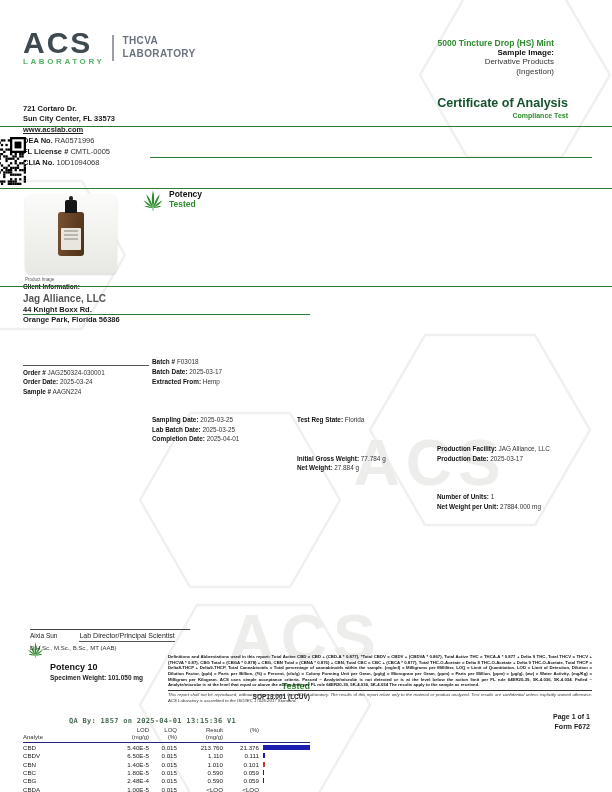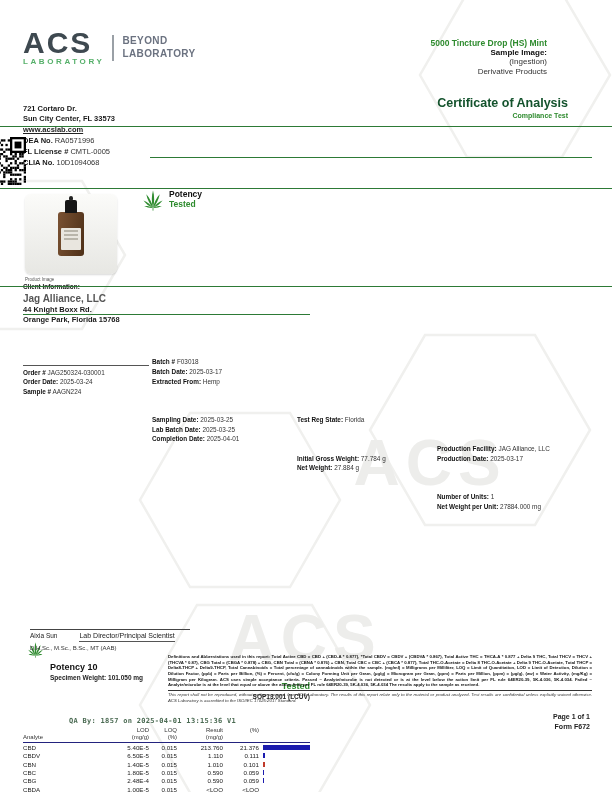--- a/index.html
+++ b/index.html
@@ -11,21 +11,21 @@
   .hr{position:absolute;height:1px;background:#2d7a36;z-index:1;}
   
   .logo-row{display:flex;align-items:center;gap:8px;}
   .logo-acs{font-size:30px;font-weight:bold;color:#3e4950;letter-spacing:2px;line-height:0.85;}
   .logo-lab{font-size:8px;font-weight:bold;color:#56b06a;letter-spacing:2.6px;margin-top:1px;}
   .logo-div{width:2px;height:26px;background:#9aa0a6;}
   .logo-tag{font-size:10px;font-weight:bold;color:#6b7280;line-height:1.25;letter-spacing:0.4px;}
   .addr{font-size:7.5px;line-height:1.45;color:#1a1a1a;font-weight:bold;}
   .addr .lnk{text-decoration:underline;color:#222;}
   .addr .v{font-weight:normal;color:#333;}
-  .prod{position:absolute;right:65px;top:38px;text-align:right;width:200px;z-index:1;}
+  .prod{position:absolute;right:58px;top:38px;text-align:right;width:200px;z-index:1;}
   .prod .nm{color:#2e8b2e;font-weight:bold;font-size:8.5px;}
   .prod .ml{font-weight:bold;font-size:8px;color:#111;}
   .prod .mv{font-size:8px;color:#333;line-height:1.3;}
   .cert-t{position:absolute;left:0;width:568px;text-align:right;z-index:1;}
   .cert-t .t1{font-size:12.5px;font-weight:bold;color:#14532d;}
   .cert-t .t2{font-size:7px;font-weight:bold;color:#2e8b2e;margin-top:2px;}
   
   .kv{font-size:6.4px;line-height:1.5;}
   .kv .k{font-weight:bold;color:#111;}
   .kv .v{color:#333;}
@@ -112,40 +112,40 @@
 
   
   <div class="abs z" style="left:23px;top:30px;">
     <div class="logo-row">
       <div>
         <div class="logo-acs">ACS</div>
         <div class="logo-lab">LABORATORY</div>
       </div>
       <div class="logo-div"></div>
       <div class="logo-tag">
-        <div>BEYOND</div>
+        <div>THCVA</div>
         <div>LABORATORY</div>
       </div>
     </div>
   </div>
   <div class="abs z addr" style="left:23px;top:68px;">
     <div>721 Cortaro Dr.</div>
     <div>Sun City Center, FL 33573</div>
     <div class="lnk">www.acslab.com</div>
     <div><span class="k">DEA No.</span> <span class="v">RA0571996</span></div>
     <div><span class="k">FL License #</span> <span class="v">CMTL-0005</span></div>
     <div><span class="k">CLIA No.</span> <span class="v">10D1094068</span></div>
   </div>
 
   
   <div class="prod">
     <div class="nm">5000 Tincture Drop (HS) Mint</div>
     <div class="ml">Sample Image:</div>
+    <div class="mv">Derivative Products</div>
     <div class="mv">(Ingestion)</div>
-    <div class="mv">Derivative Products</div>
   </div>
   <svg class="abs z" style="right:22px;top:36px;" id="qr-svg" width="48" height="48" viewBox="0 0 21 21">
       <rect x="8" y="0" width="1" height="1" fill="#000"></rect>
       <rect x="8" y="1" width="1" height="1" fill="#000"></rect>
       <rect x="10" y="1" width="1" height="1" fill="#000"></rect>
       <rect x="11" y="1" width="1" height="1" fill="#000"></rect>
       <rect x="13" y="1" width="1" height="1" fill="#000"></rect>
       <rect x="7" y="2" width="1" height="1" fill="#000"></rect>
       <rect x="8" y="2" width="1" height="1" fill="#000"></rect>
       <rect x="9" y="2" width="1" height="1" fill="#000"></rect>
@@ -289,21 +289,21 @@
     <div class="t1">Certificate of Analysis</div>
     <div class="t2">Compliance Test</div>
   </div>
   <div class="hr" style="top:126px;left:0;width:612px;"></div>
 
   
   <div class="abs z" style="left:23px;top:129px;width:126px;">
     <div class="kv"><span class="k">Client Information:</span></div>
     <div class="cli-name">Jag Alliance, LLC</div>
     <div class="cli-addr">44 Knight Boxx Rd.</div>
-    <div class="cli-addr">Orange Park, Florida 15768</div>
+    <div class="cli-addr">Orange Park, Florida 56386</div>
   </div>
   <div class="hr" style="top:157px;left:150px;width:442px;"></div>
   <div class="abs z" style="top:168px;left:23px;width:126px;height:1px;background:#555;"></div>
 
   <div class="abs z" style="left:23px;top:170px;width:126px;">
     <div class="kv"><span class="k">Order #</span> <span class="v">JAG250324-030001</span></div>
     <div class="kv"><span class="k">Order Date:</span> <span class="v">2025-03-24</span></div>
     <div class="kv"><span class="k">Sample #</span> <span class="v">AAGN224</span></div>
   </div>
 

